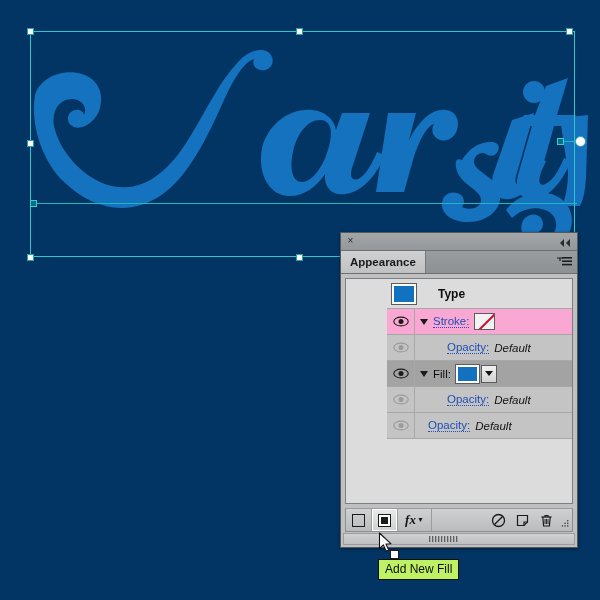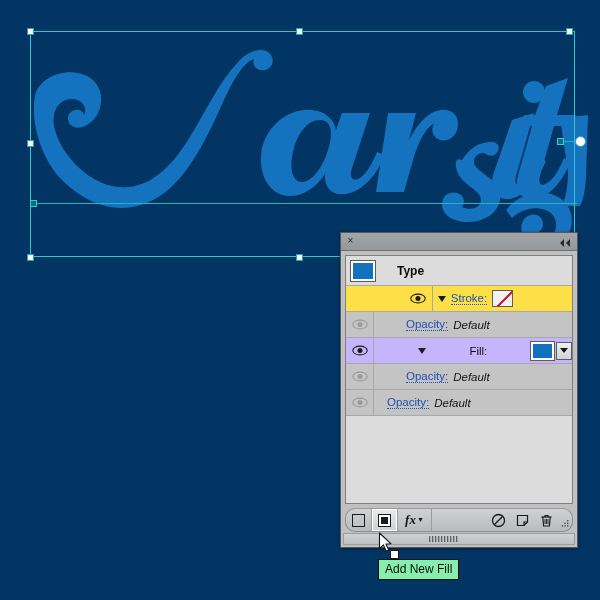--- a/index.html
+++ b/index.html
@@ -56,26 +56,26 @@
   .menubtn{position:absolute;right:4px;top:4px;width:18px;height:14px;}
 
   .listwrap{
     flex:1;margin:4px 4px 0 4px;background:#dcdcdc;
     border:1px solid #7d7f82;box-sizing:border-box;overflow:hidden;
     display:flex;flex-direction:column;
   }
   .row{
     display:flex;align-items:center;height:25px;flex:0 0 25px;
     border-bottom:1px solid #a8a8a8;position:relative;
-    font-size:11.5px;color:#0d0d0d;
+    font-size:11.5px;color:#0d0d0d;margin-left:41px;
   }
   .row.thumbrow{height:29px;flex:0 0 29px;background:#dcdcdc;}
   .row.shade{background:#c4c4c4;}
-  .row.plain{background:#fde047;justify-content:center;}
-  .row.sel{background:#c4b5fd;justify-content:space-between;}
+  .row.plain{background:#f9a8d4;}
+  .row.sel{background:#a3a3a3;}
   .eyecell{width:28px;height:100%;display:flex;align-items:center;justify-content:center;border-right:1px solid #a8a8a8;box-sizing:border-box;}
   .eyecell.none{border-right:1px solid #a8a8a8;}
   .discl{width:18px;display:flex;align-items:center;justify-content:center;}
   .tri{width:0;height:0;border-left:4.5px solid transparent;border-right:4.5px solid transparent;border-top:6px solid #1b1b1b;}
   .lbl{margin-right:5px;}
   .lnk{color:#1f4fb5;text-decoration:none;border-bottom:1px dotted #1f4fb5;}
   .lbl-plain{color:#0d0d0d;}
   .valtxt{color:#121212;font-style:italic;}
 
   .thumb{
@@ -125,21 +125,21 @@
     height:12px;flex:0 0 12px;margin:1px 2px 2px 2px;
     background:linear-gradient(#cfd1d3,#bdbfc1);border:1px solid #9a9c9f;box-sizing:border-box;
     display:flex;align-items:center;justify-content:center;
   }
 
   
   #cursor{position:absolute;left:378px;top:532px;width:16px;height:22px;z-index:40;}
   #cursor-sq{position:absolute;left:390px;top:550px;width:9px;height:9px;background:#ffffff;border:1.5px solid #1b1b1b;box-sizing:border-box;z-index:40;}
   #tooltip{
     position:absolute;left:378px;top:559px;
-    background:#86efac;border:1px solid #101010;
+    background:#bef264;border:1px solid #101010;
     padding:2px 6px 3px 6px;font-size:12px;color:#0b0b0b;
     z-index:50;white-space:nowrap;
   }
 </style>
 </head>
 <body>
 
 <div id="stage">
 
   <div id="canvas">
@@ -211,20 +211,34 @@
     <div class="titlebar">
       <div class="tb-close">×</div>
       <div class="tb-collapse">
         <svg width="14" height="12" viewBox="0 0 14 12">
           <path d="M6 2 L2 6 L6 10 Z" fill="#2b2b2b"></path>
           <path d="M12 2 L8 6 L12 10 Z" fill="#2b2b2b"></path>
         </svg>
       </div>
     </div>
 
+    <div class="tabrow">
+      <div class="tab">
+        <span>Appearance</span>
+      </div>
+      <div class="filler"></div>
+      <div class="menubtn">
+        <svg width="18" height="14" viewBox="0 0 18 14">
+          <path d="M2 3 L8 3 M5 3 L5 6" stroke="#1e1e1e" stroke-width="1.2" fill="none"></path>
+          <rect x="7" y="2" width="10" height="1.6" fill="#1e1e1e"></rect>
+          <rect x="7" y="5.4" width="10" height="1.6" fill="#1e1e1e"></rect>
+          <rect x="7" y="8.8" width="10" height="1.6" fill="#1e1e1e"></rect>
+        </svg>
+      </div>
+    </div>
 
     <div class="listwrap">
 
       <div class="row thumbrow">
         <div class="thumb"></div>
         <div class="typelabel">Type</div>
       </div>
 
       <div class="row plain">
         <div class="eyecell">
@@ -289,21 +303,21 @@
             <circle cx="8" cy="5.5" r="2.5" fill="#9a9a9a"></circle>
           </svg>
         </div>
         <span class="lnk indent2">Opacity:</span>
         <span class="valtxt" style="margin-left:5px;">Default</span>
       </div>
 
       <div class="filler-rows"></div>
     </div>
 
-    <div class="toolbar" style="margin-top:4px;border-radius:10px;">
+    <div class="toolbar" style="margin-top:4px;">
       <div class="tbtn">
         <div class="sqicon"></div>
       </div>
       <div class="tbtn pressed">
         <div class="sqicon filled"></div>
       </div>
       <div class="fxbtn">
         <span>fx</span>
         <span style="font-size:7px;margin-left:1px;">▼</span>
       </div>

